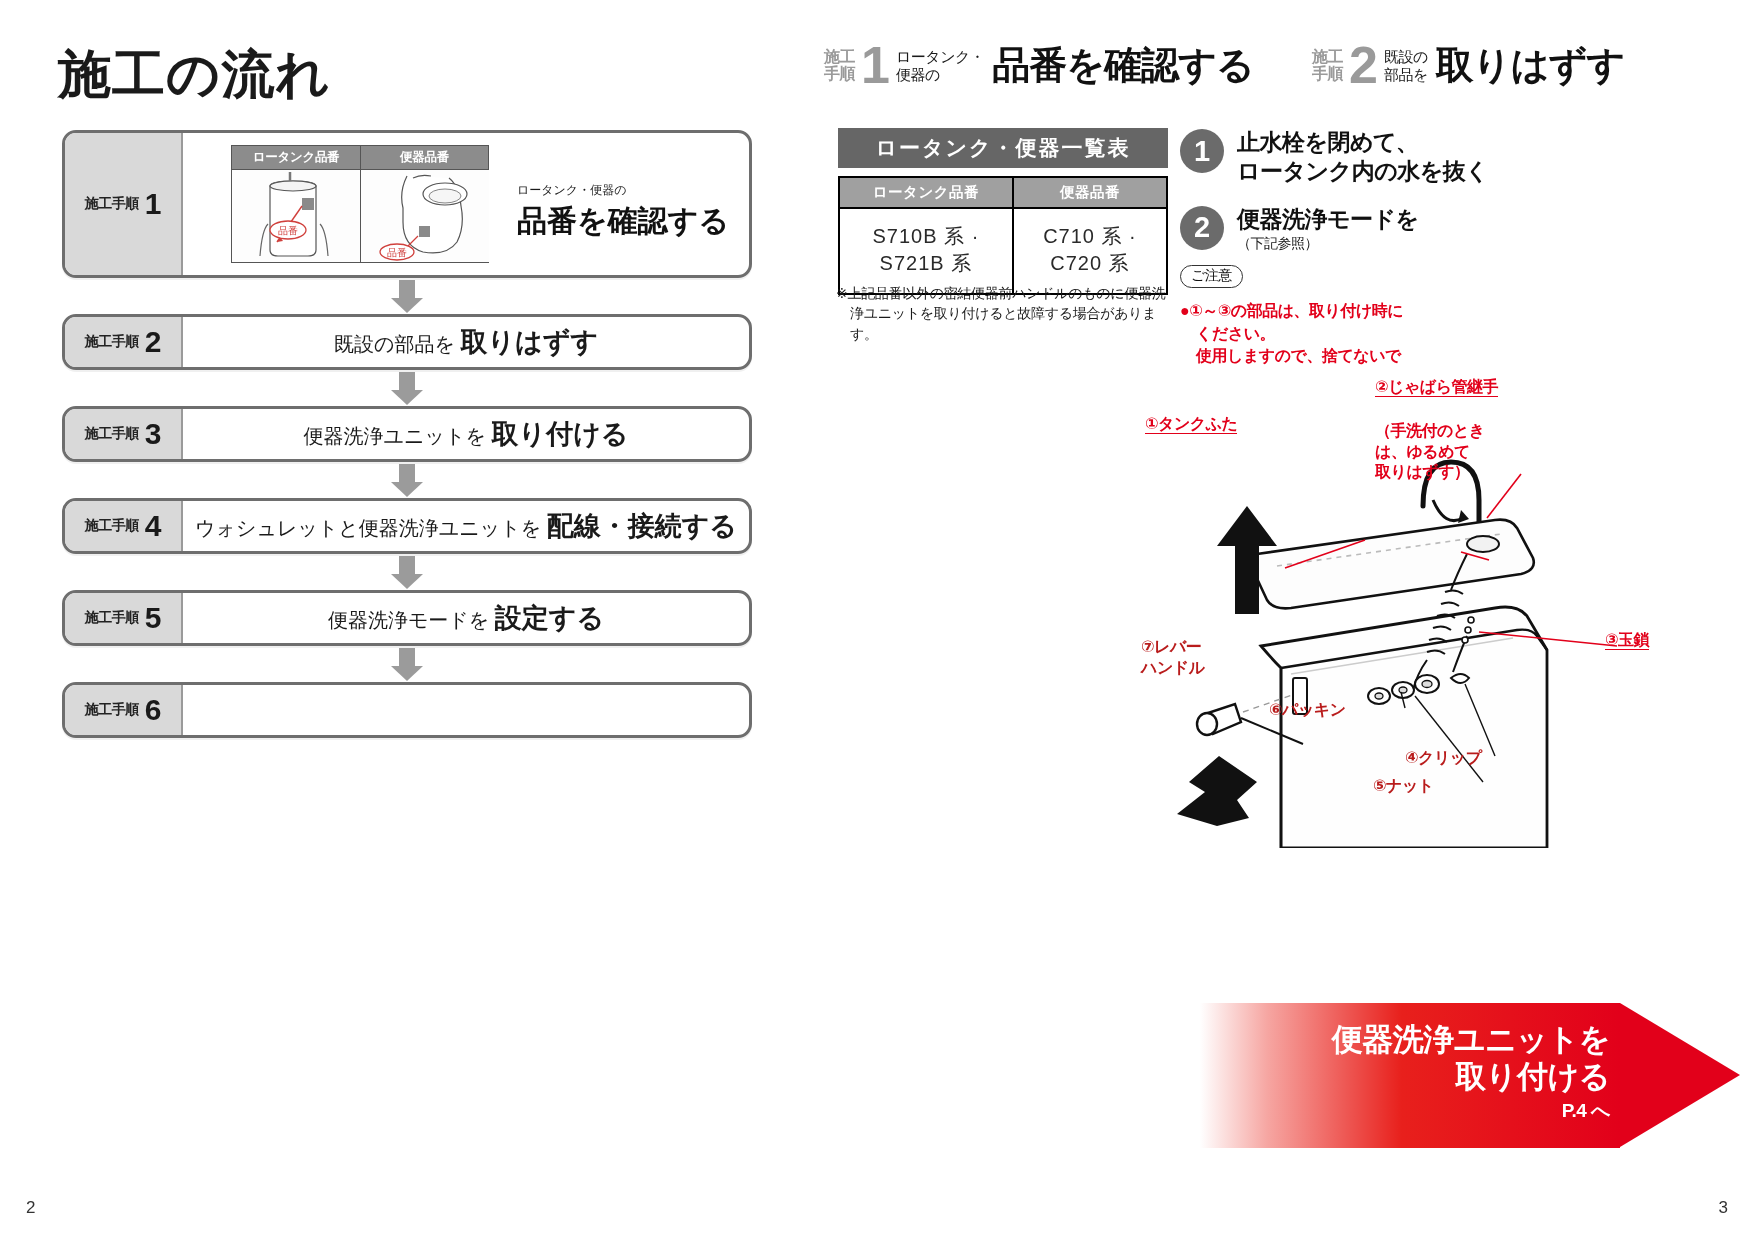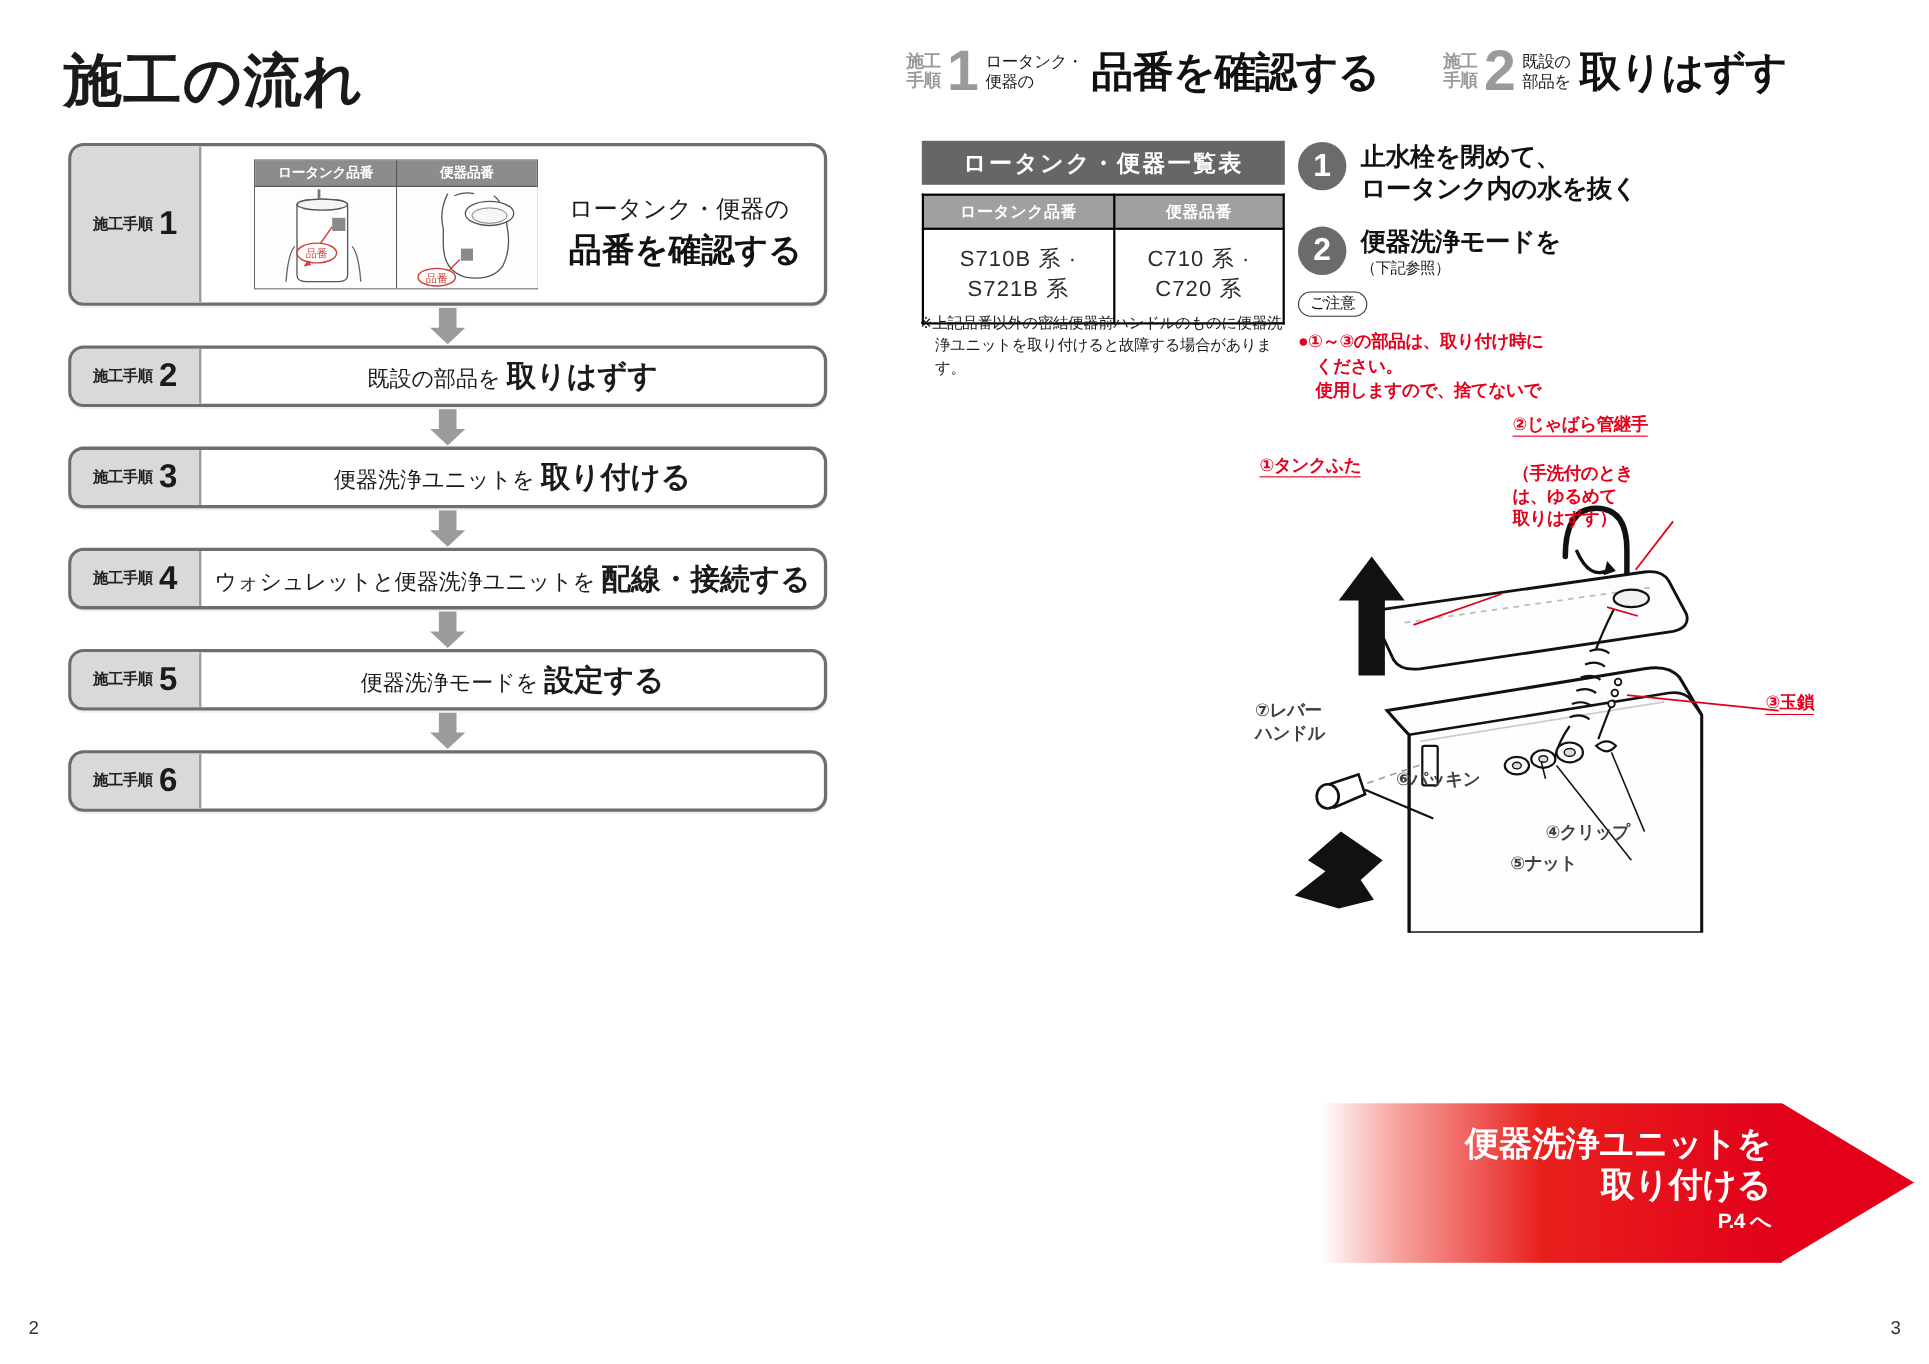--- a/index.html
+++ b/index.html
@@ -67,21 +67,21 @@
   .photo-cap {
     background: #8c8c8c; color: #fff; font-size: 12.5px; font-weight: 700;
     text-align: center; padding: 3px 0; letter-spacing: -0.3px;
     border-bottom: 1px solid #555;
   }
   .photo-cell + .photo-cell .photo-cap { border-left: 1px solid #555; }
   .photo-img { height: 92px; background: #fcfcfc; position: relative; }
   .photo-cell + .photo-cell .photo-img { border-left: 1px solid #555; }
 
   .step1-label { margin-left: 28px; }
-  .step1-label .small { font-size: 22px; color: #1a1a1a; display: block; margin-bottom: 2px; margin-top: 15px; }
+  .step1-label .small { font-size: 12px; color: #1a1a1a; display: block; margin-bottom: 2px; margin-top: 15px; }
   .step1-label .big { font-size: 30px; font-weight: 900; color: #111; letter-spacing: 0px; }
 
   .arrow-down {
     width: 100%; height: 36px; position: relative;
   }
   .arrow-down::before {
     content: ""; position: absolute; left: 50%; top: 2px;
     transform: translateX(-50%);
     width: 16px; height: 20px; background: #9b9b9b;
   }
@@ -152,21 +152,21 @@
     margin-top: 12px; font-size: 16px; color: #e2001a; font-weight: 700;
     line-height: 1.42; letter-spacing: -0.5px;
   }
   .caution-red .bullet { color: #e2001a; }
   .caution-red .ind { display: block; padding-left: 16px; }
 
   
   .diagram { position: absolute; left: 355px; top: 378px; width: 580px; height: 470px; }
   .dlabel { position: absolute; font-size: 16px; font-weight: 700; letter-spacing: -0.5px; line-height: 1.3; }
   .dlabel.red { color: #e2001a; }
-  .dlabel.black { color: #404040; }
+  .dlabel.black { color: #b91c1c; }
   .dlabel .ul { border-bottom: 1.5px solid #e2001a; padding-bottom: 1px; }
 
   
   .banner { position: absolute; left: 390px; bottom: 92px; width: 540px; height: 145px; }
   .banner-body {
     position: absolute; left: 0; top: 0; width: 420px; height: 145px;
     background: linear-gradient(to right, #ffffff 0%, #f6a6a2 16%, #e8201c 48%, #e2001a 100%);
   }
   .banner-arrow {
     position: absolute; left: 420px; top: 0;

